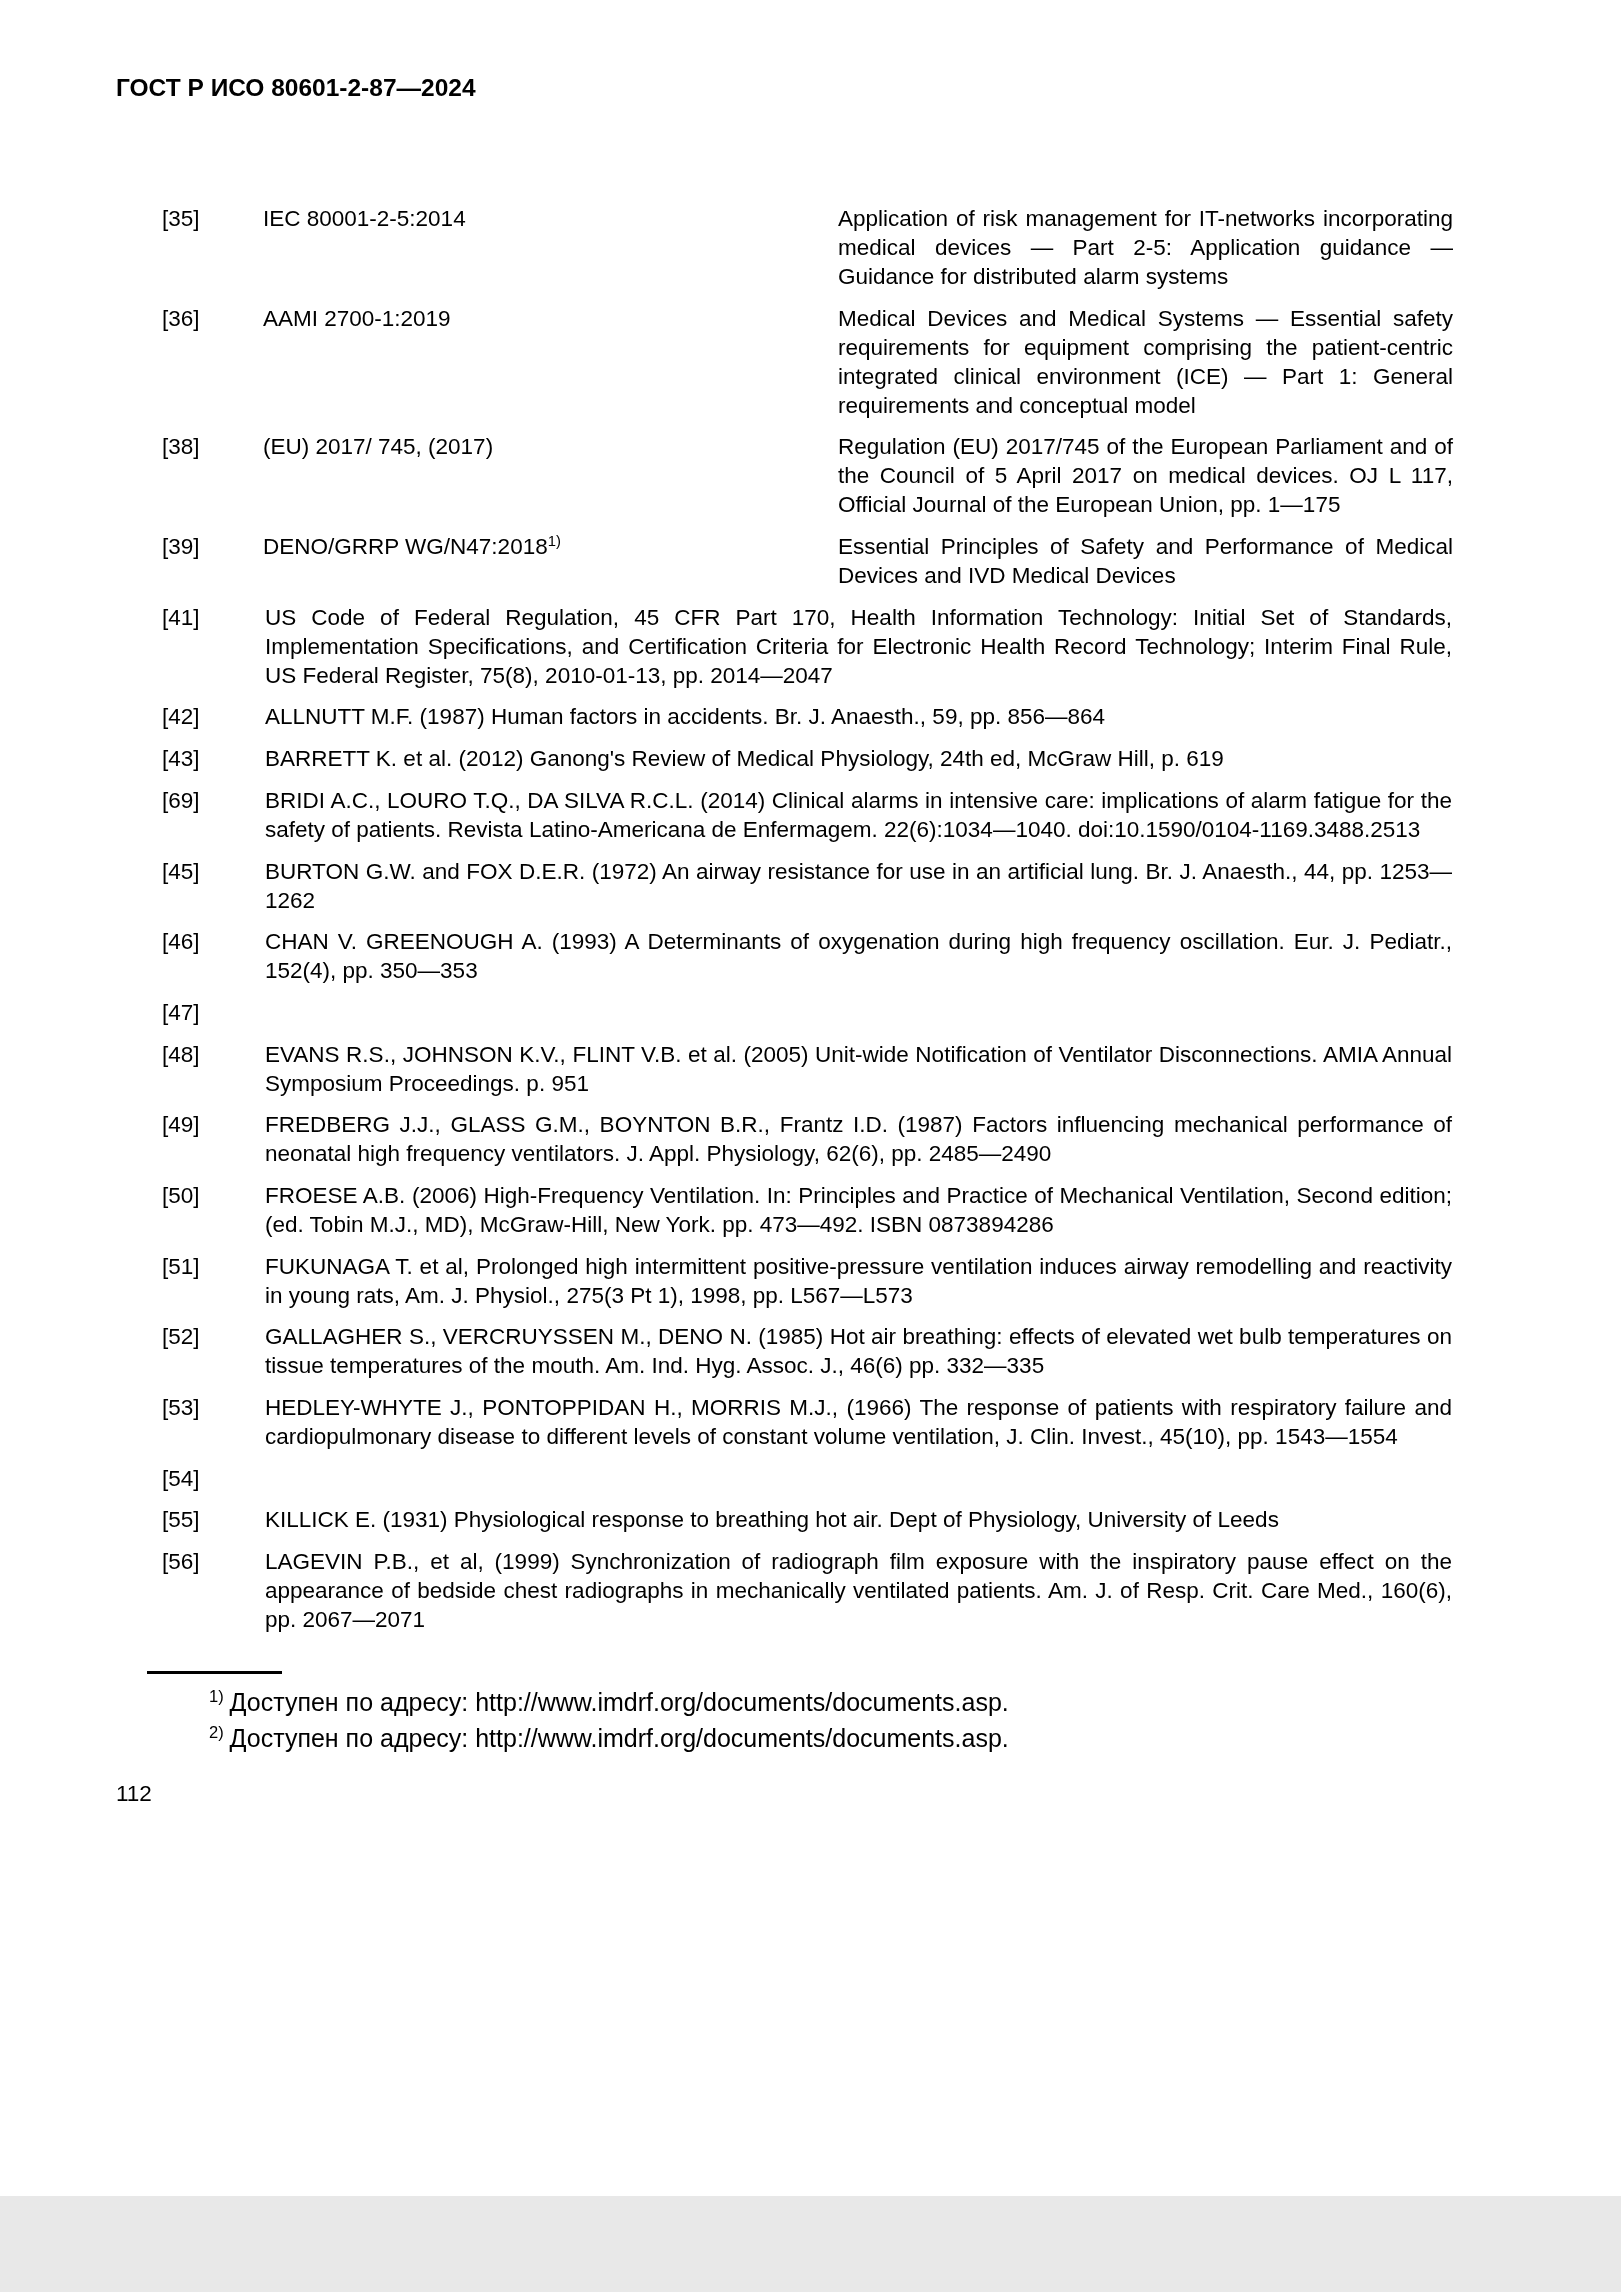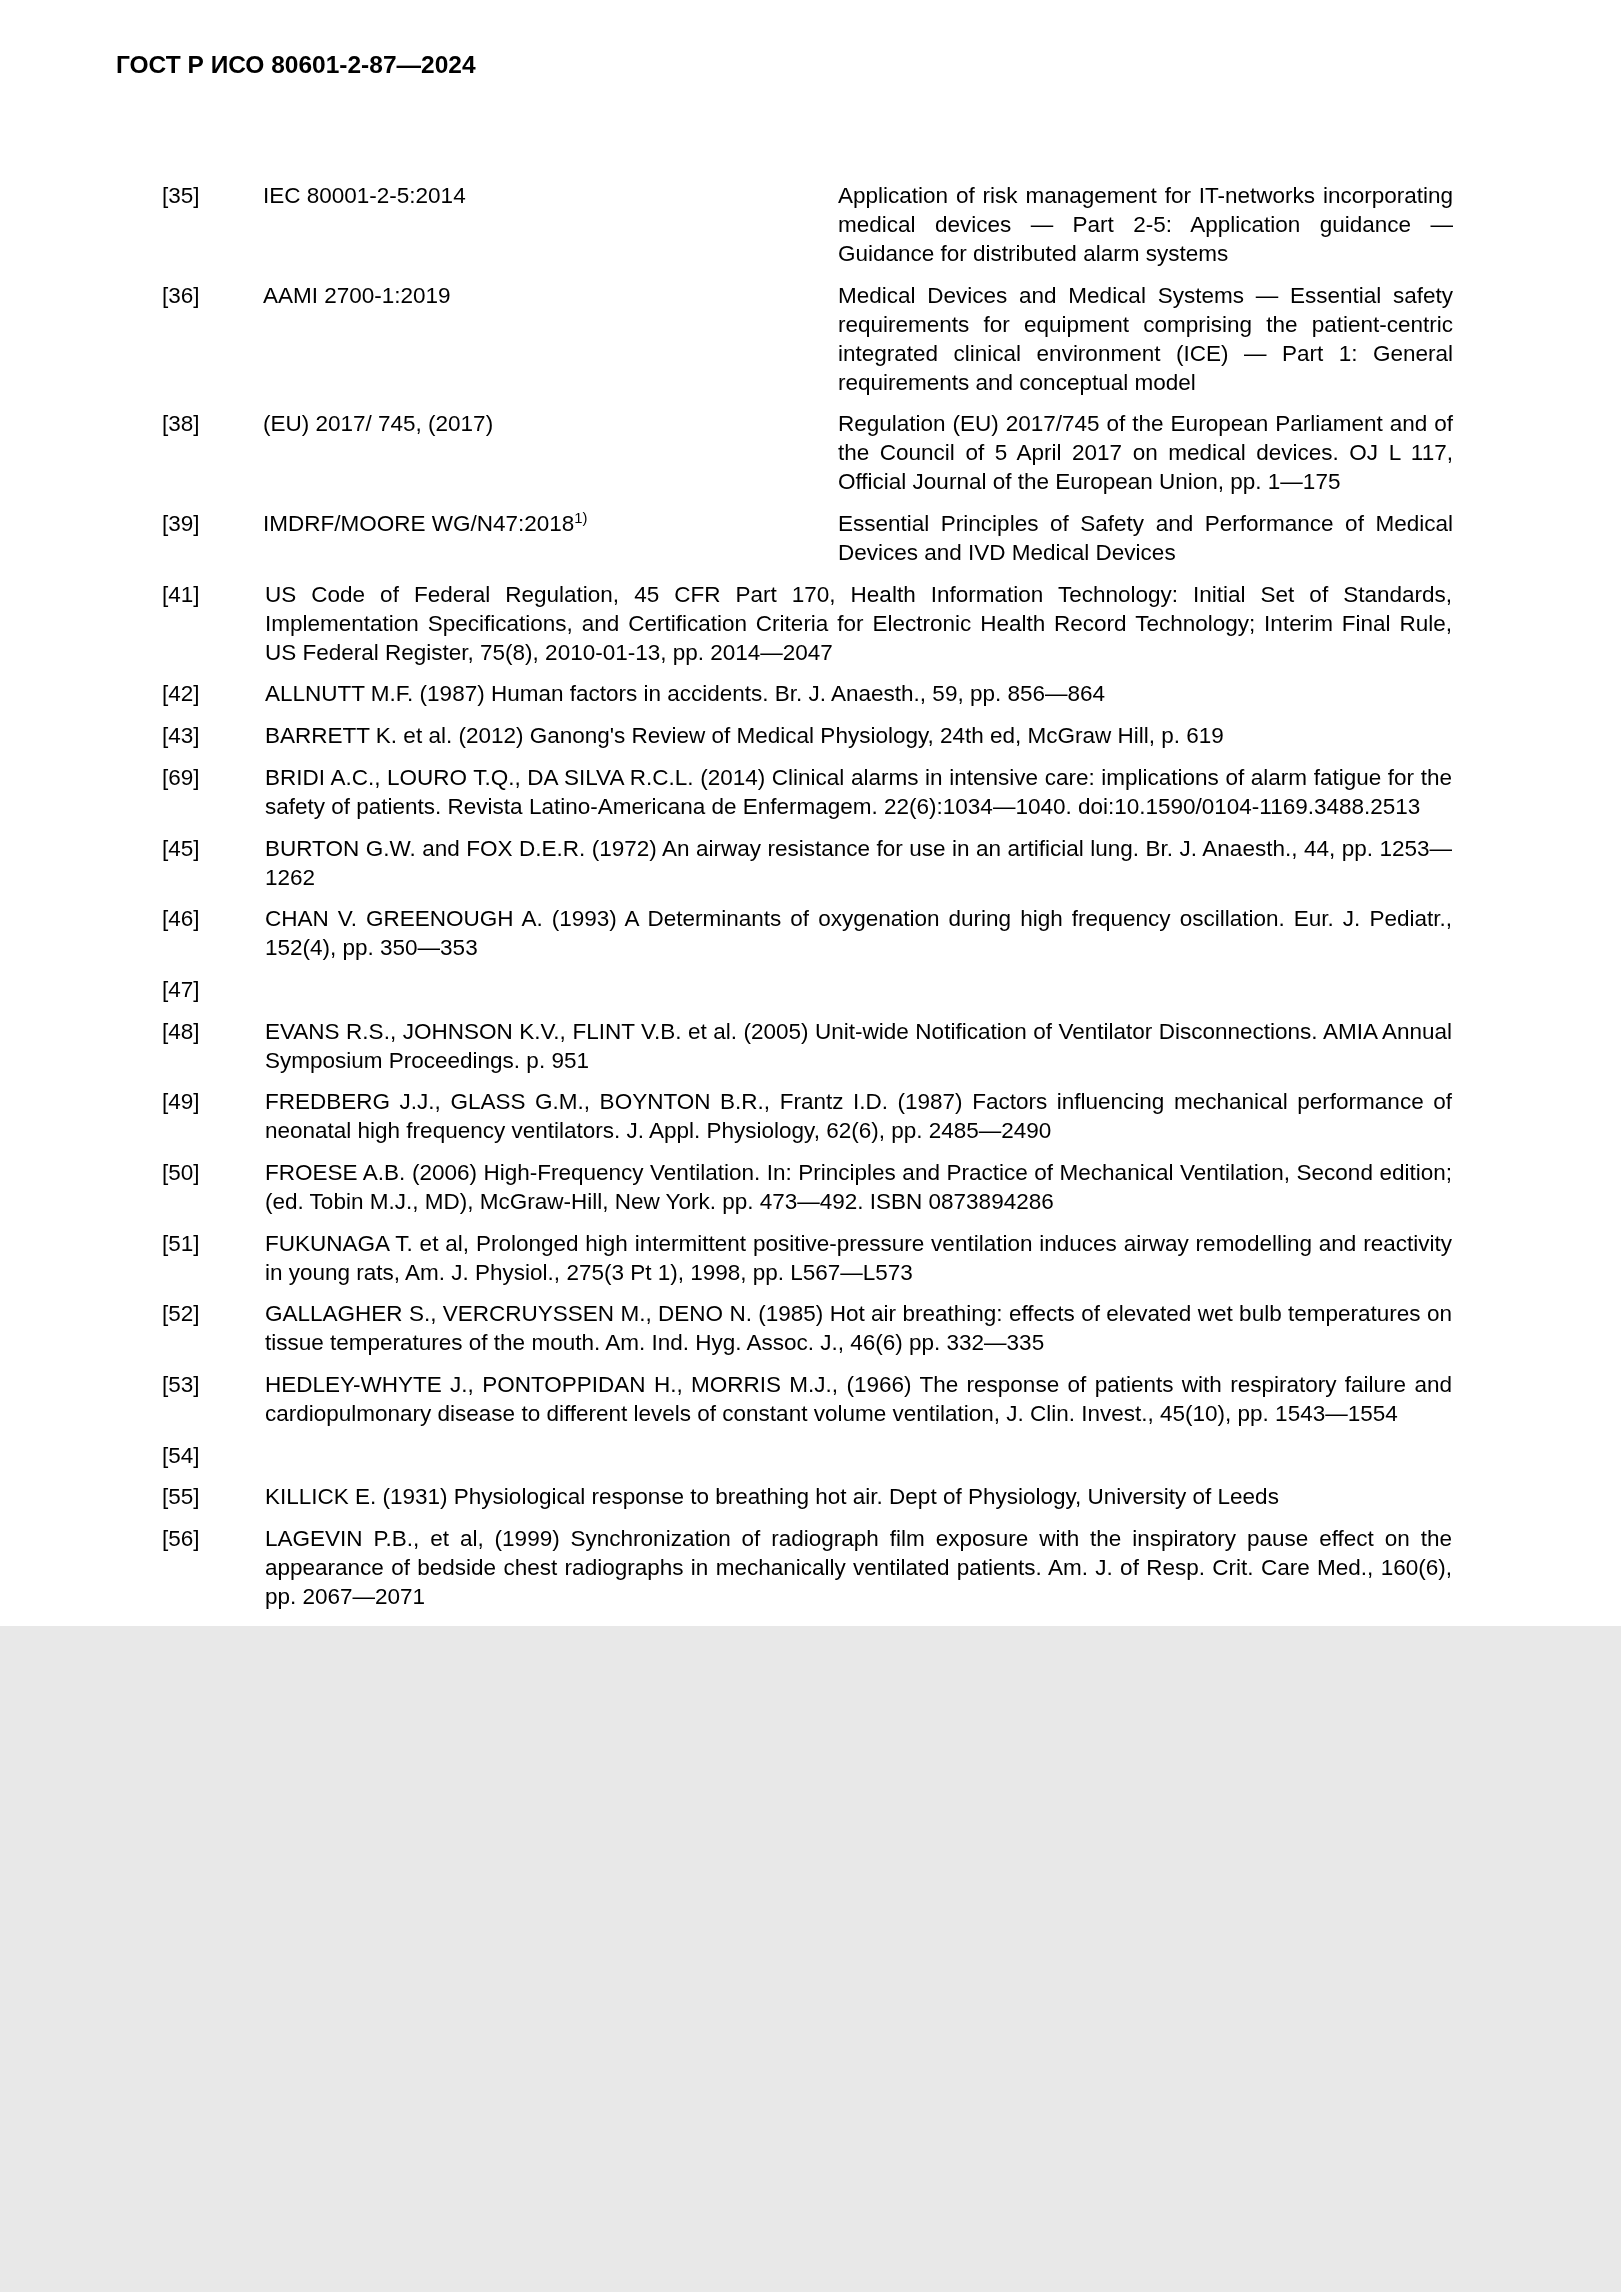--- a/index.html
+++ b/index.html
@@ -3,27 +3,27 @@
 <meta charset="utf-8">
 <style>
   html, body {
     margin: 0;
     padding: 0;
     background: #e8e8e8;
   }
   .page {
     position: relative;
     width: 1621px;
-    height: 1626px;
+    height: 2196px;
     margin: 0 auto;
     background: #ffffff;
     color: #000000;
     font-family: "Liberation Sans", sans-serif;
     box-sizing: border-box;
-    padding: 50px 169px 0 116px;
+    padding: 73px 169px 0 116px;
     overflow: hidden;
   }
   .doc-header {
     font-size: 24.5px;
     font-weight: bold;
     line-height: 30px;
     letter-spacing: 0px;
   }
   .ref-list {
     margin-top: 101px;
@@ -108,21 +108,21 @@
 
 
   <div class="ref-row standard">
     <span class="ref-label">[38]</span>
     <span class="ref-designation"><span class="desig-text">(EU) 2017/ 745, (2017)</span><sup class="desig-sup"></sup></span>
     <span class="ref-description">Regulation (EU) 2017/745 of the European Parliament and of the Council of 5 April 2017 on medical devices. OJ L 117, Official Journal of the European Union, pp. 1—175</span>
   </div>
 
   <div class="ref-row standard">
     <span class="ref-label">[39]</span>
-    <span class="ref-designation"><span class="desig-text">IMDRF/MOORE WG/N47:2018</span><sup class="desig-sup">1)</sup></span>
+    <span class="ref-designation"><span class="desig-text">DENO/GRRP WG/N47:2018</span><sup class="desig-sup">1)</sup></span>
     <span class="ref-description">Essential Principles of Safety and Performance of Medical Devices and IVD Medical Devices</span>
   </div>
 
 
   <div class="ref-row bib">
     <span class="ref-label">[41]</span>
     <span class="bib-text">US Code of Federal Regulation, 45 CFR Part 170, Health Information Technology: Initial Set of Standards, Implementation Specifications, and Certification Criteria for Electronic Health Record Technology; Interim Final Rule, US Federal Register, 75(8), 2010-01-13, pp. 2014—2047</span>
   </div>
 
   <div class="ref-row bib">

